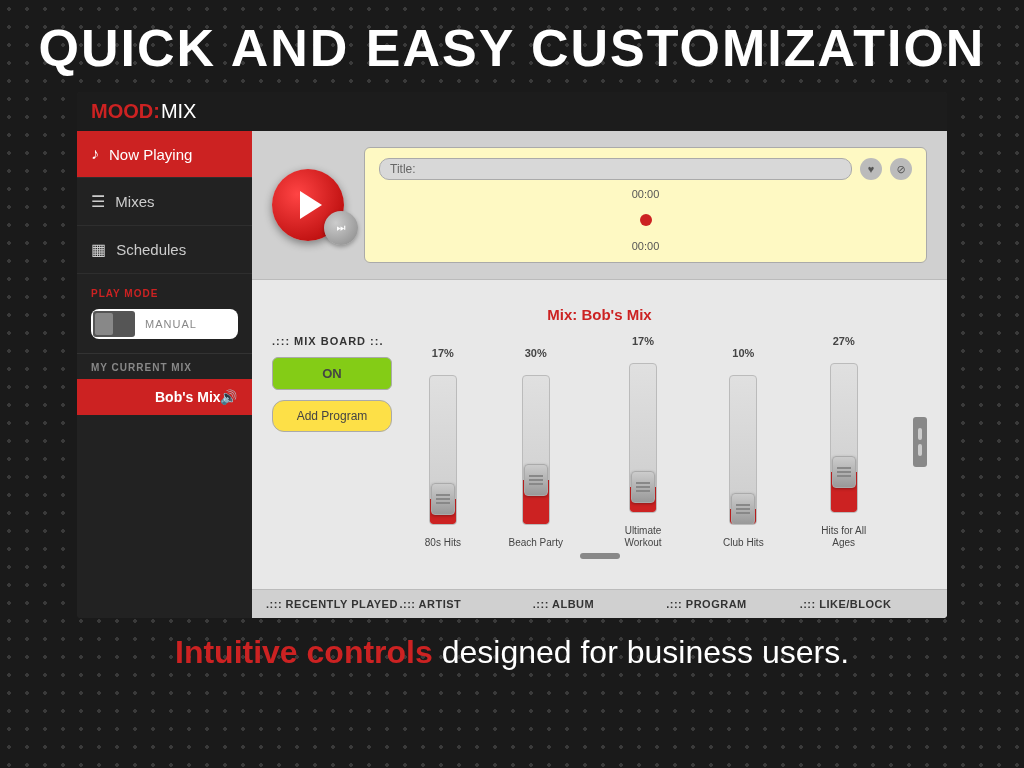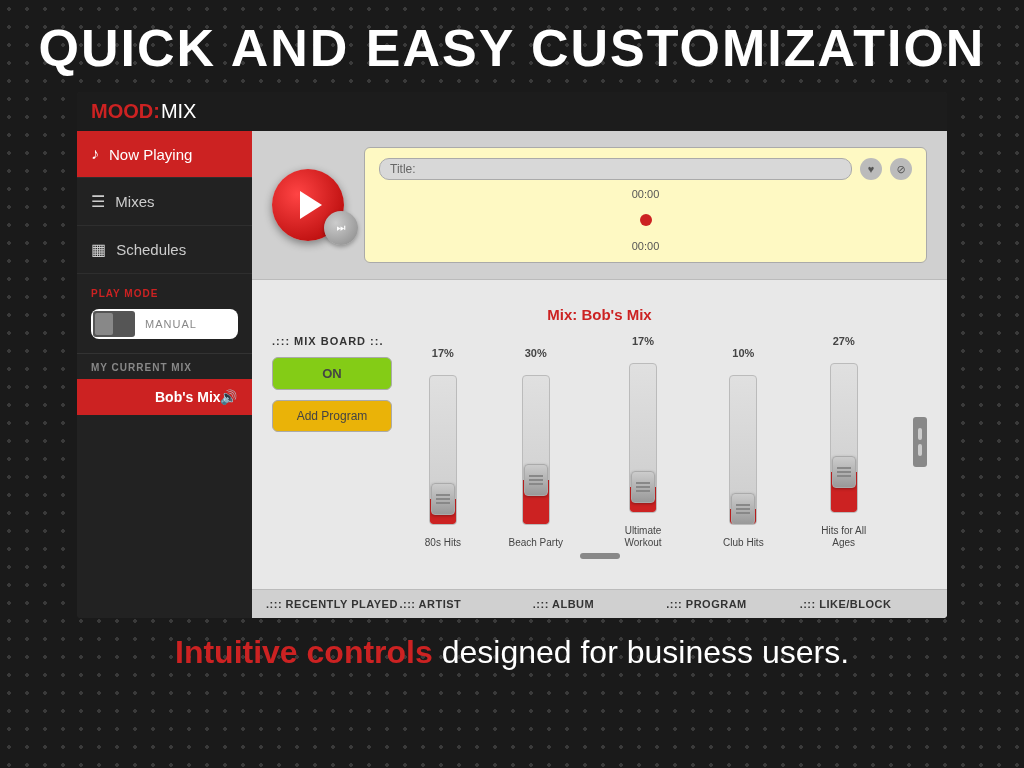--- a/index.html
+++ b/index.html
@@ -365,23 +365,23 @@
       border-radius: 6px;
       padding: 8px 16px;
       font-size: 13px;
       font-weight: bold;
       color: #444;
       cursor: pointer;
       text-align: center;
     }
 
     .add-program-btn {
-      background: #eab308;
+      background: #fde047;
       border: 1px solid #aaa;
-      border-radius: 6px;
+      border-radius: 12px;
       padding: 8px 10px;
       font-size: 12px;
       color: #444;
       cursor: pointer;
       text-align: center;
     }
 
     .sliders-container {
       flex: 1;
       display: flex;

